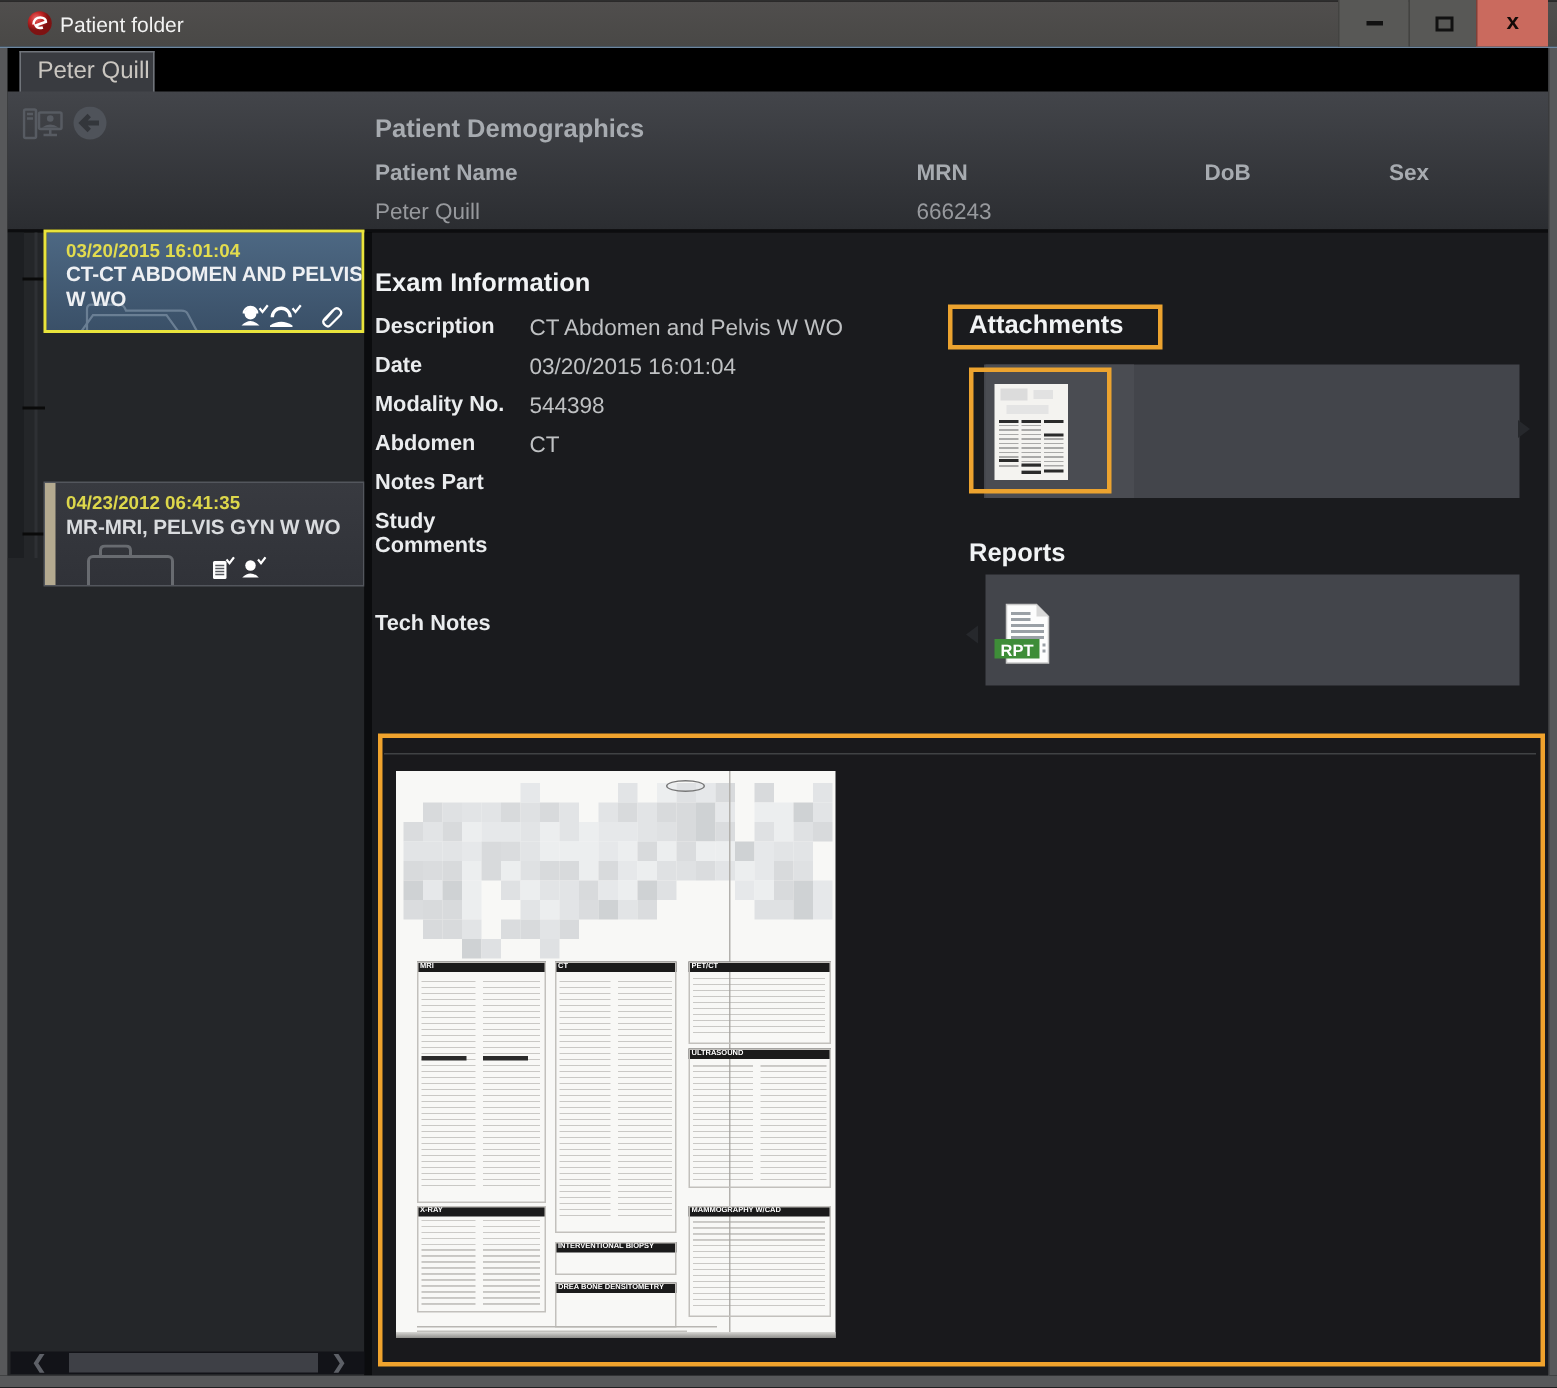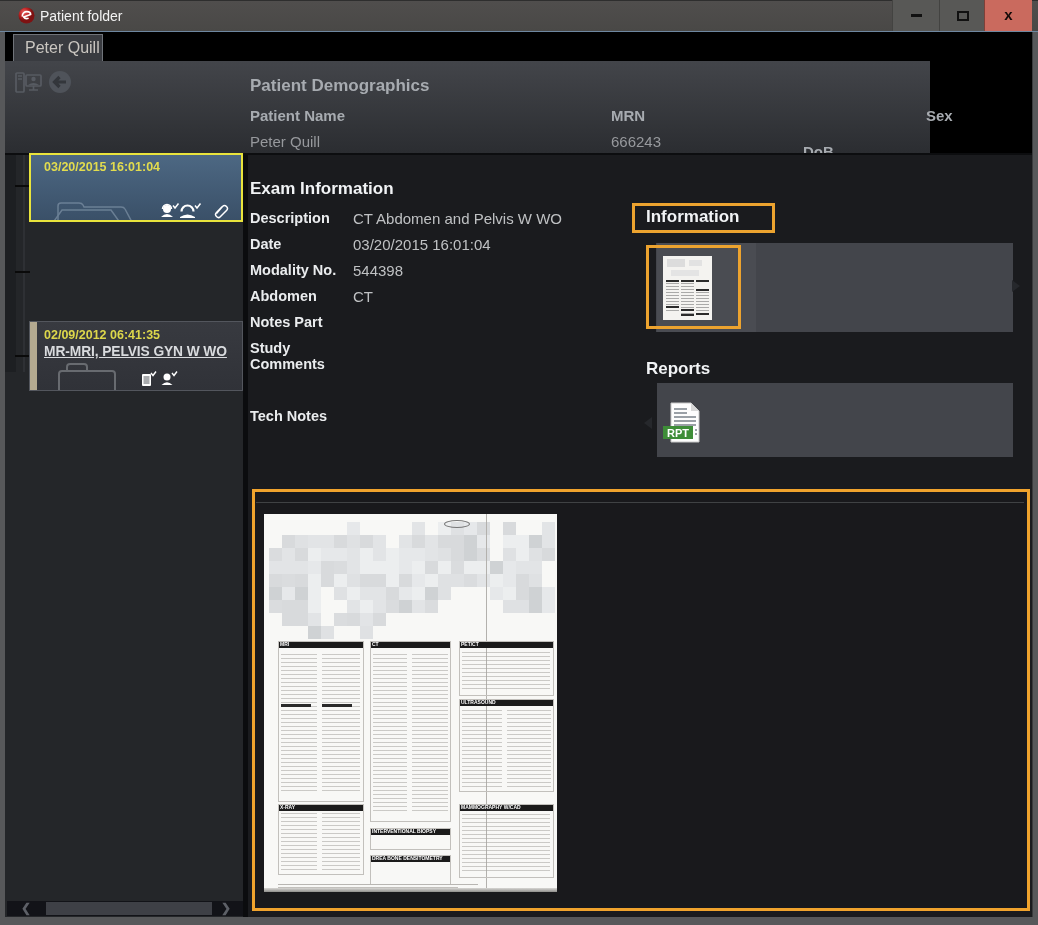--- a/index.html
+++ b/index.html
@@ -12,21 +12,21 @@
 #btn-min{left:892px;width:46px;background:#585856;border-left:1px solid #434341;}
 #btn-max{left:939px;width:44px;background:#585856;border-left:1px solid #434341;}
 #btn-close{left:984px;width:47px;background:#ca6a5e;border-left:1px solid #7e4038;}
 #tabband{left:0;top:32px;width:1038px;height:29px;background:#000;}
 #tab{left:13px;top:34px;width:90px;height:29px;background:#393b40;border:1px solid #70747a;border-bottom:none;box-sizing:border-box;color:#cac6c0;font-size:16px;padding:4px 0 0 11px;}
 
 #frame-left{left:0;top:32px;width:5px;height:885px;background:#57585a;}
 #frame-right{left:1032px;top:32px;width:6px;height:885px;background:#57585a;border-left:1px solid #3a3b3d;}
 #frame-bottom{left:0;top:917px;width:1038px;height:8px;background:#57585a;}
 
-#headerband{left:5px;top:61px;width:925px;height:92px;background:linear-gradient(#43454a,#2b2d31);}
+#headerband{left:5px;top:61px;width:1027px;height:92px;background:linear-gradient(#43454a,#2b2d31);}
 .demo-h{font-weight:bold;color:#a7abb0;font-size:15px;top:46px;}
 .demo-v{color:#97999d;font-size:15px;top:72px;}
 #sep{left:5px;top:153px;width:1027px;height:2px;background:#0c0d0f;}
 
 #sidebar{left:5px;top:155px;width:238px;height:762px;background:#242629;}
 #sidebar-dark{left:0px;top:0px;width:11px;height:217px;background:#1d1f22;}
 #timeline{left:18px;top:0px;width:2px;height:217px;background:#2e3034;}
 .tick{left:10px;width:15px;height:2px;background:#0a0a0a;}
 .sitem{left:24px;width:214px;box-sizing:border-box;overflow:hidden;}
 .sdate{font-weight:bold;font-size:12.5px;color:#ddd74b;}
@@ -84,41 +84,42 @@
       <path d="M18.5 15 v4 M14 19 h9"></path>
     </g>
     <circle cx="18.5" cy="8" r="2.2" fill="#575b62"></circle>
     <path d="M13 14 Q18.5 10 24 14 Z" fill="#575b62"></path>
     <circle cx="45" cy="11" r="11" fill="#4f535a"></circle>
     <path d="M51 11 h-11 m4.5 -5 l-5 5 l5 5" stroke="#33363b" stroke-width="3.2" fill="none"></path>
   </svg>
   <div class="abs h1" style="left:245px;top:15px;color:#a7abb0;">Patient Demographics</div>
   <div class="abs demo-h" style="left:245px;">Patient Name</div>
   <div class="abs demo-h" style="left:606px;">MRN</div>
-  <div class="abs demo-h" style="left:798px;margin-top:36px;">DoB</div>
+  <div class="abs demo-h" style="left:798px;">DoB</div>
   <div class="abs demo-h" style="left:921px;">Sex</div>
   <div class="abs demo-v" style="left:245px;">Peter Quill</div>
   <div class="abs demo-v" style="left:606px;">666243</div>
 </div>
 <div class="abs" id="sep"></div>
 <div class="abs" id="sidebar">
   <div class="abs" id="sidebar-dark"></div>
   <div class="abs" id="timeline"></div>
   <div class="abs tick" style="top:30px;"></div>
   <div class="abs tick" style="top:116px;"></div>
   <div class="abs tick" style="top:200px;"></div>
 
   <div class="abs sitem" style="top:-2px;height:69px;border:2px solid #e9e43c;background:linear-gradient(#4d6883,#3a5068);">
     <svg class="abs" style="left:20px;top:42px" width="92" height="27" viewBox="0 0 92 27">
       <g stroke="#7e92a6" stroke-width="1.5" fill="none" opacity="0.7">
         <path d="M7 27 L7 9 Q7 6 10 6 L28 6 Q31 6 32 8 L33 10 L70 10 Q73 10 74 12 L82 27"></path>
         <path d="M1 27 L11 13 L60 13 L70 27"></path>
       </g>
     </svg>
     <div class="abs sdate" style="left:13px;top:5px;color:#e2dc4e;">03/20/2015 16:01:04</div>
+    <div class="abs stitle" style="left:13px;top:19px;width:200px;color:#eef0f3;">CT-CT ABDOMEN AND PELVIS W WO</div>
     <svg class="abs" style="left:128px;top:47px" width="96" height="17" viewBox="0 0 96 17">
       <g fill="#fff">
         <circle cx="8" cy="7" r="4"></circle>
         <path d="M2 15 Q8 9 14 15 Z"></path>
         <path d="M3.5 7 a4.5 4.5 0 0 1 9 0" fill="none" stroke="#fff" stroke-width="1.5"></path>
         <path d="M14 3.5 l2 2.5 l3.5 -4.5" stroke="#fff" stroke-width="1.5" fill="none"></path>
         <path d="M22.5 9.5 a6 6 0 1 1 12 0" fill="none" stroke="#fff" stroke-width="2.2"></path>
         <path d="M21 15 Q28.5 10 36 15 L36 16 L21 16 Z"></path>
         <path d="M36 3.5 l2 2.5 l3.5 -4.5" stroke="#fff" stroke-width="1.5" fill="none"></path>
       </g>
@@ -130,22 +131,22 @@
 
 
   <div class="abs sitem" style="top:166px;height:70px;border:1px solid #53565d;background:linear-gradient(#383a40,#303238);">
     <div class="abs" style="left:0;top:0;width:7px;height:68px;background:#b4aa90;"></div>
     <svg class="abs" style="left:28px;top:41px" width="62" height="28" viewBox="0 0 62 28">
       <g stroke="#686b70" stroke-width="2" fill="none">
         <rect x="1" y="8" width="56" height="26" rx="3"></rect>
         <path d="M9 8 L9 4 Q9 1 12 1 L26 1 Q29 1 29 4 L29 8"></path>
       </g>
     </svg>
-    <div class="abs sdate" style="left:14px;top:6px;">02/09/2012 06:41:35</div>
-    <div class="abs stitle" style="left:14px;top:21px;color:#d9dbde;text-decoration:underline;">MR-MRI, PELVIS GYN W WO</div>
+    <div class="abs sdate" style="left:14px;top:6px;">04/23/2012 06:41:35</div>
+    <div class="abs stitle" style="left:14px;top:21px;color:#d9dbde;">MR-MRI, PELVIS GYN W WO</div>
     <svg class="abs" style="left:110px;top:49px" width="56" height="16" viewBox="0 0 56 16">
       <g fill="#fff">
         <rect x="2" y="3" width="9" height="12" rx="1"></rect>
         <path d="M11 2 l2 2.5 l3 -4" stroke="#fff" stroke-width="1.4" fill="none"></path>
         <circle cx="27" cy="6" r="3.5"></circle>
           <path d="M21.5 14 Q27 8.5 32.5 14 Z"></path>
         <path d="M32 2 l2 2.5 l3 -4" stroke="#fff" stroke-width="1.4" fill="none"></path>
       </g>
       <g stroke="#55585e" stroke-width="1">
           <path d="M3.5 6 h6 M3.5 8 h6 M3.5 10 h6 M3.5 12 h6"></path>
@@ -168,21 +169,21 @@
     <div class="abs value" style="left:105px;top:81px;">03/20/2015 16:01:04</div>
   <div class="abs label" style="left:2px;top:107px;">Modality No.</div>
     <div class="abs value" style="left:105px;top:107px;">544398</div>
   <div class="abs label" style="left:2px;top:133px;">Abdomen</div>
     <div class="abs value" style="left:105px;top:133px;">CT</div>
   <div class="abs label" style="left:2px;top:159px;">Notes Part</div>
   <div class="abs label" style="left:2px;top:185px;width:90px;">Study Comments</div>
   <div class="abs label" style="left:2px;top:253px;">Tech Notes</div>
 
   <div class="abs" id="att-box"></div>
-  <div class="abs h1" style="left:398px;top:52px;">Information</div>
+  <div class="abs h1" style="left:398px;top:52px;">Attachments</div>
   <div class="abs strip" style="left:408px;top:88px;width:357px;height:89px;"></div>
   <div class="abs" style="left:409px;top:88px;width:99px;height:89px;background:#4a4c52;"></div>
   <div class="abs" style="left:764px;top:125px;width:0;height:0;border-left:8px solid #26282c;border-top:6px solid transparent;border-bottom:6px solid transparent;"></div>
   <div class="abs" id="orange-thumb"></div>
 
   <div class="abs" style="left:415px;top:101px;width:49px;height:64px;background:#f4f3f0;">
     <div class="abs" style="left:4px;top:3px;width:18px;height:8px;background:#dcdcdc;"></div>
     <div class="abs" style="left:26px;top:4px;width:13px;height:6px;background:#e2e2e2;"></div>
     <div class="abs" style="left:8px;top:14px;width:28px;height:6px;background:#e4e4e4;"></div>
     <div class="abs" style="left:3px;top:24px;width:13px;height:2px;background:#2b2b2b;"></div>

